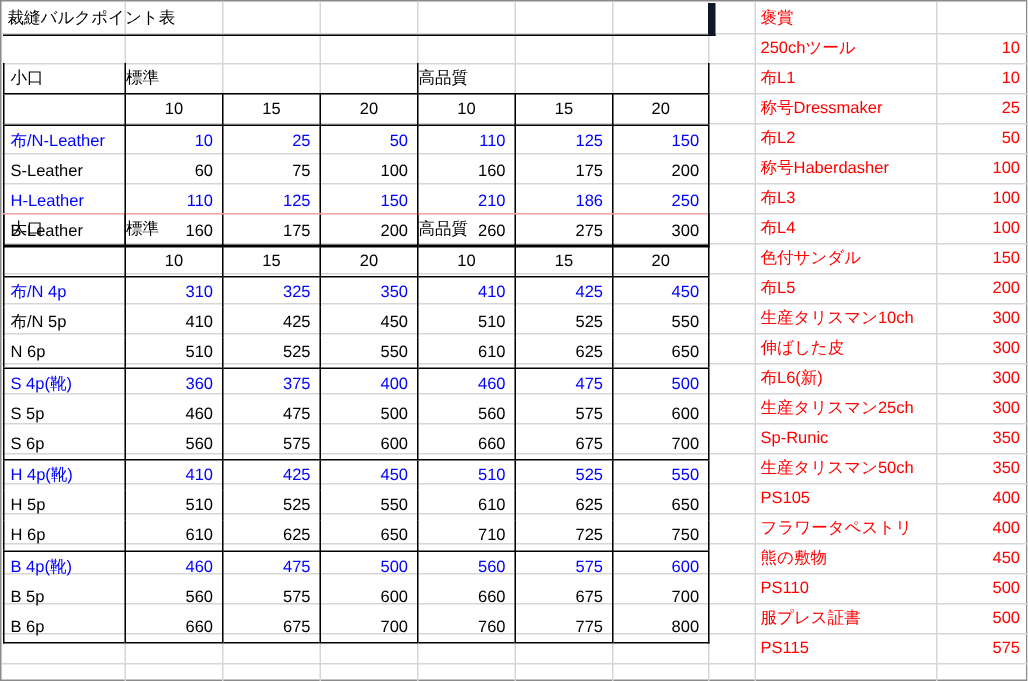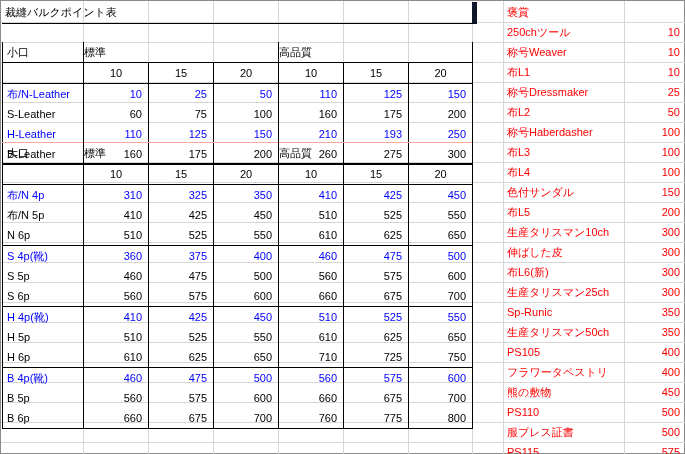--- a/index.html
+++ b/index.html
@@ -215,21 +215,21 @@
       <td>160</td>
       <td>175</td>
       <td>200</td>
     </tr>
     <tr class="datarow blue">
       <td class="name">H-Leather</td>
       <td>110</td>
       <td>125</td>
       <td>150</td>
       <td>210</td>
-      <td>193</td>
+      <td>186</td>
       <td>250</td>
     </tr>
     <tr class="datarow black">
       <td class="name">B-Leather</td>
       <td>160</td>
       <td>175</td>
       <td>200</td>
       <td>260</td>
       <td>275</td>
       <td>300</td>
@@ -386,24 +386,20 @@
       <tbody>
           <tr>
         <td class="itm">褒賞</td>
         <td class="val"></td>
       </tr>
       <tr>
             <td class="itm">250chツール</td>
             <td class="val">10</td>
           </tr>
       <tr>
-            <td class="itm">称号Weaver</td>
-            <td class="val">10</td>
-          </tr>
-      <tr>
             <td class="itm">布L1</td>
             <td class="val">10</td>
           </tr>
       <tr>
             <td class="itm">称号Dressmaker</td>
             <td class="val">25</td>
           </tr>
       <tr>
             <td class="itm">布L2</td>
             <td class="val">50</td>

